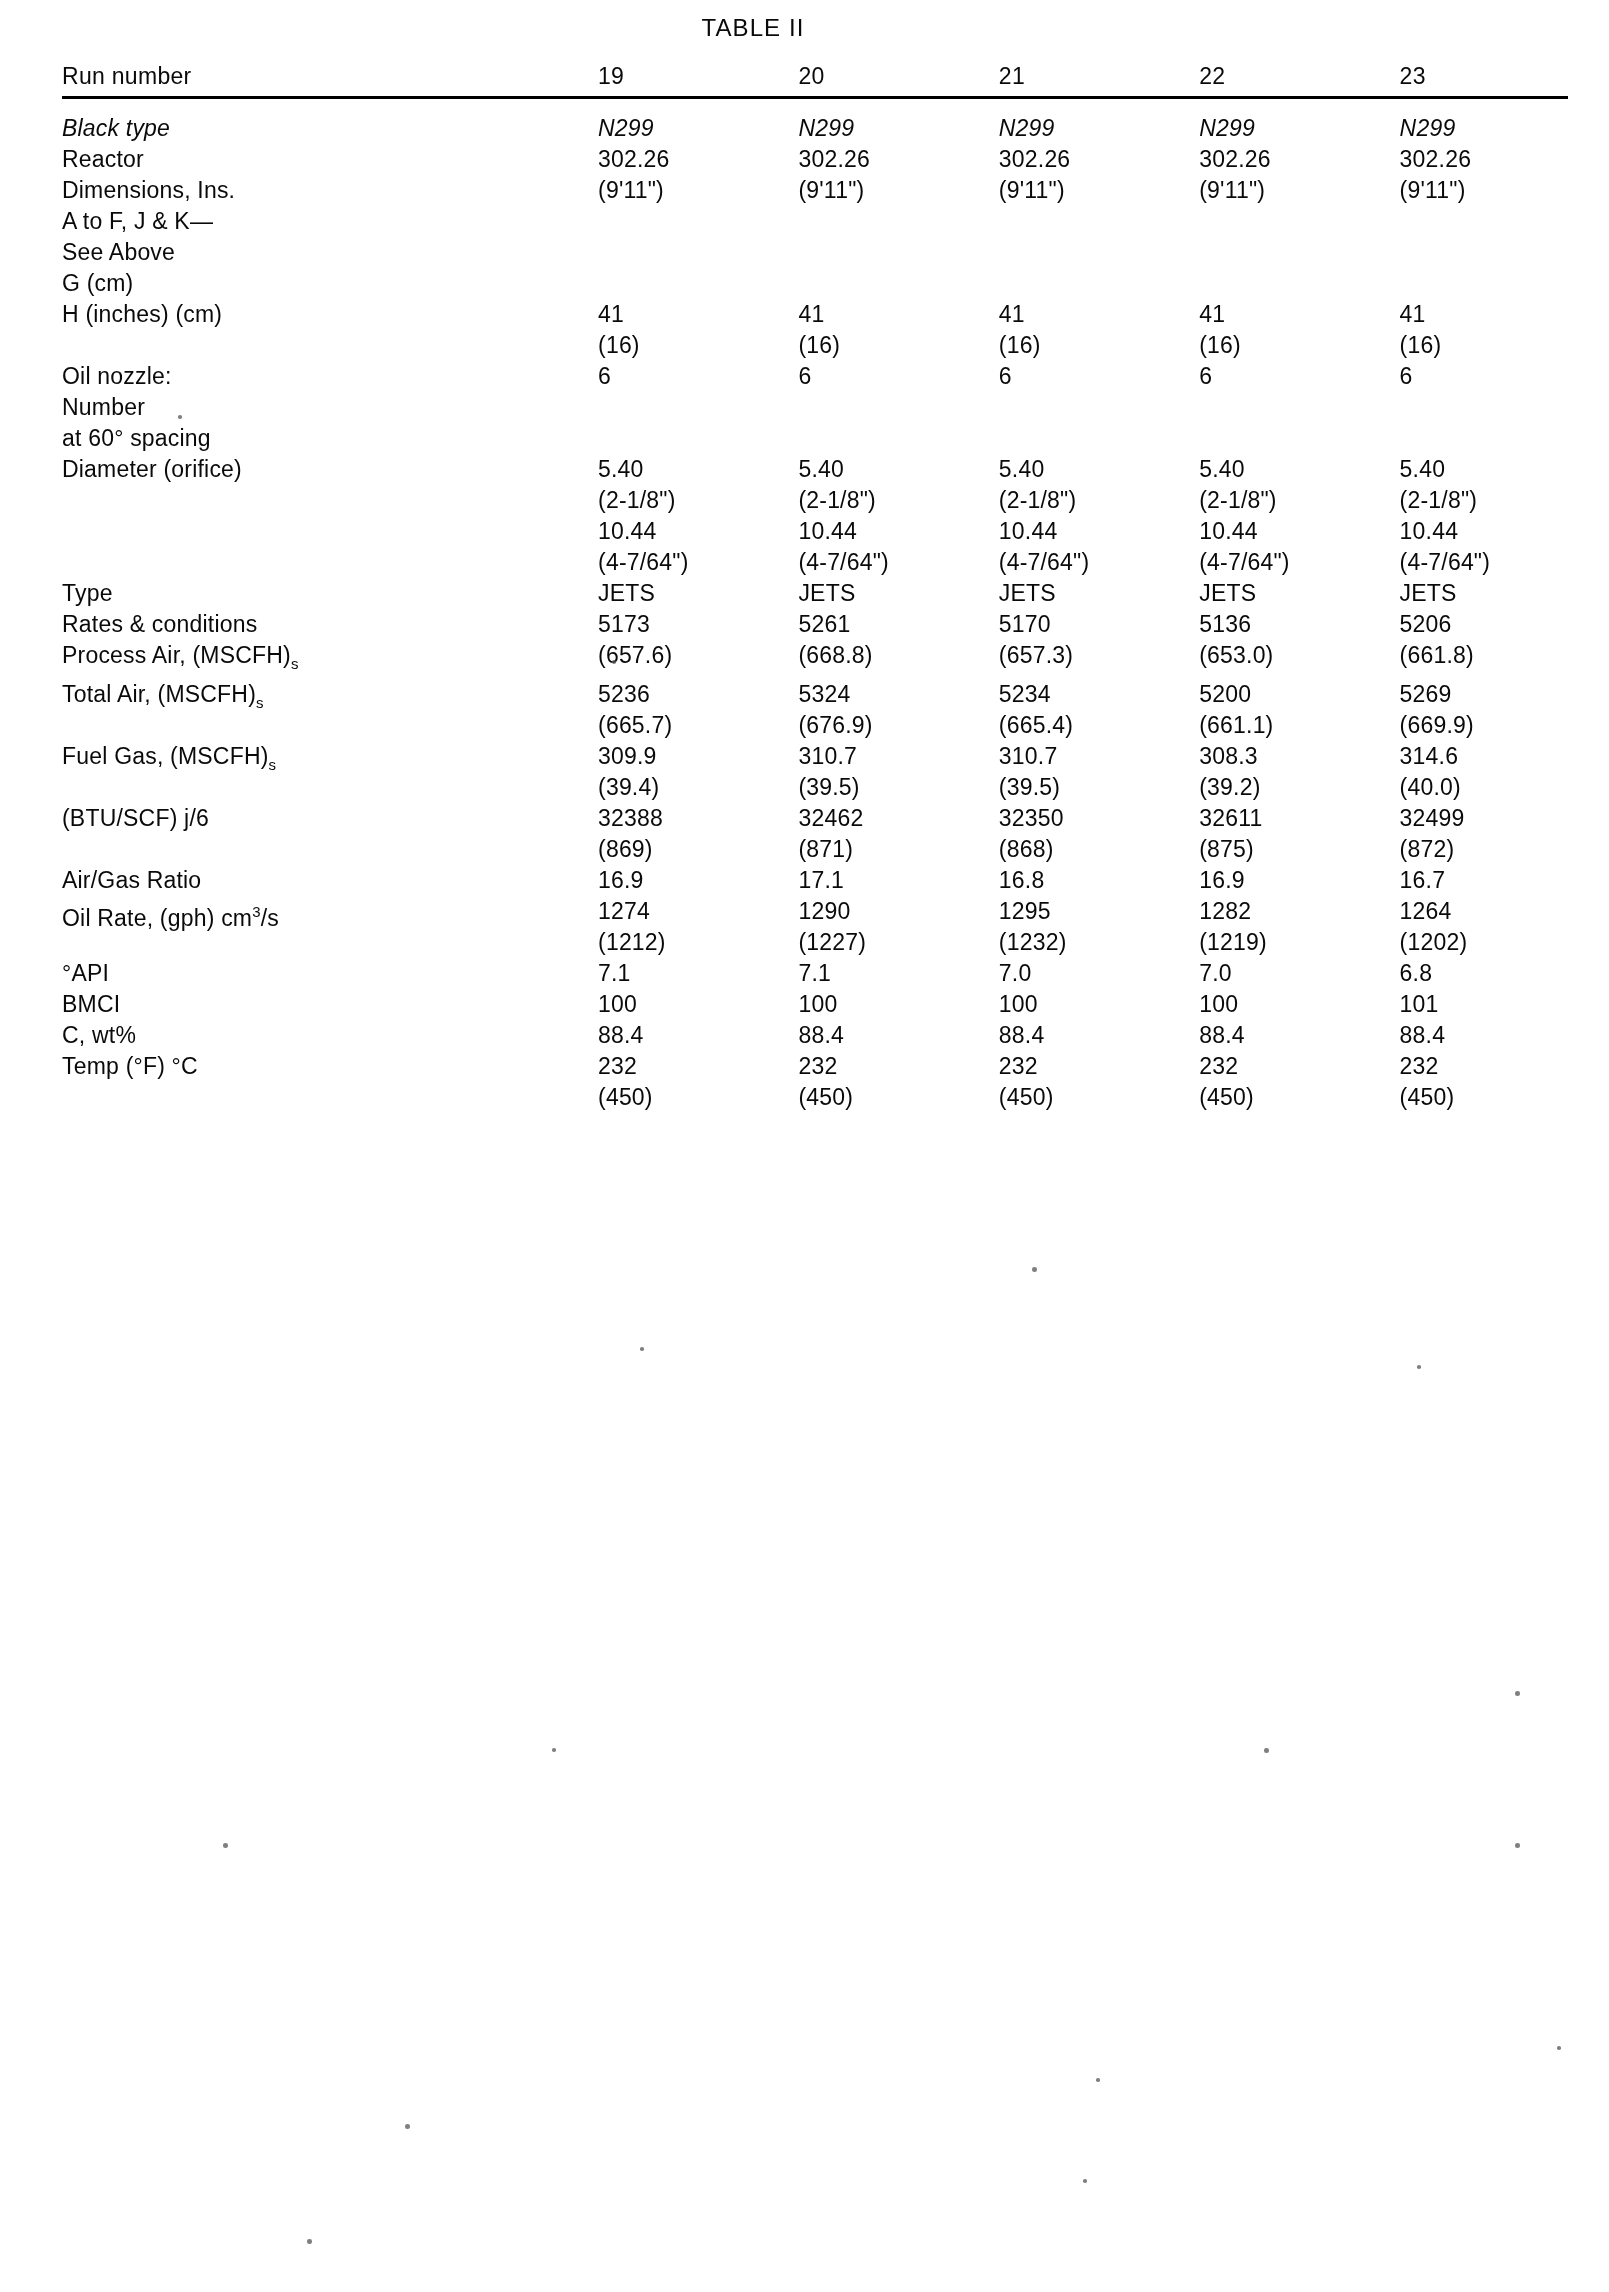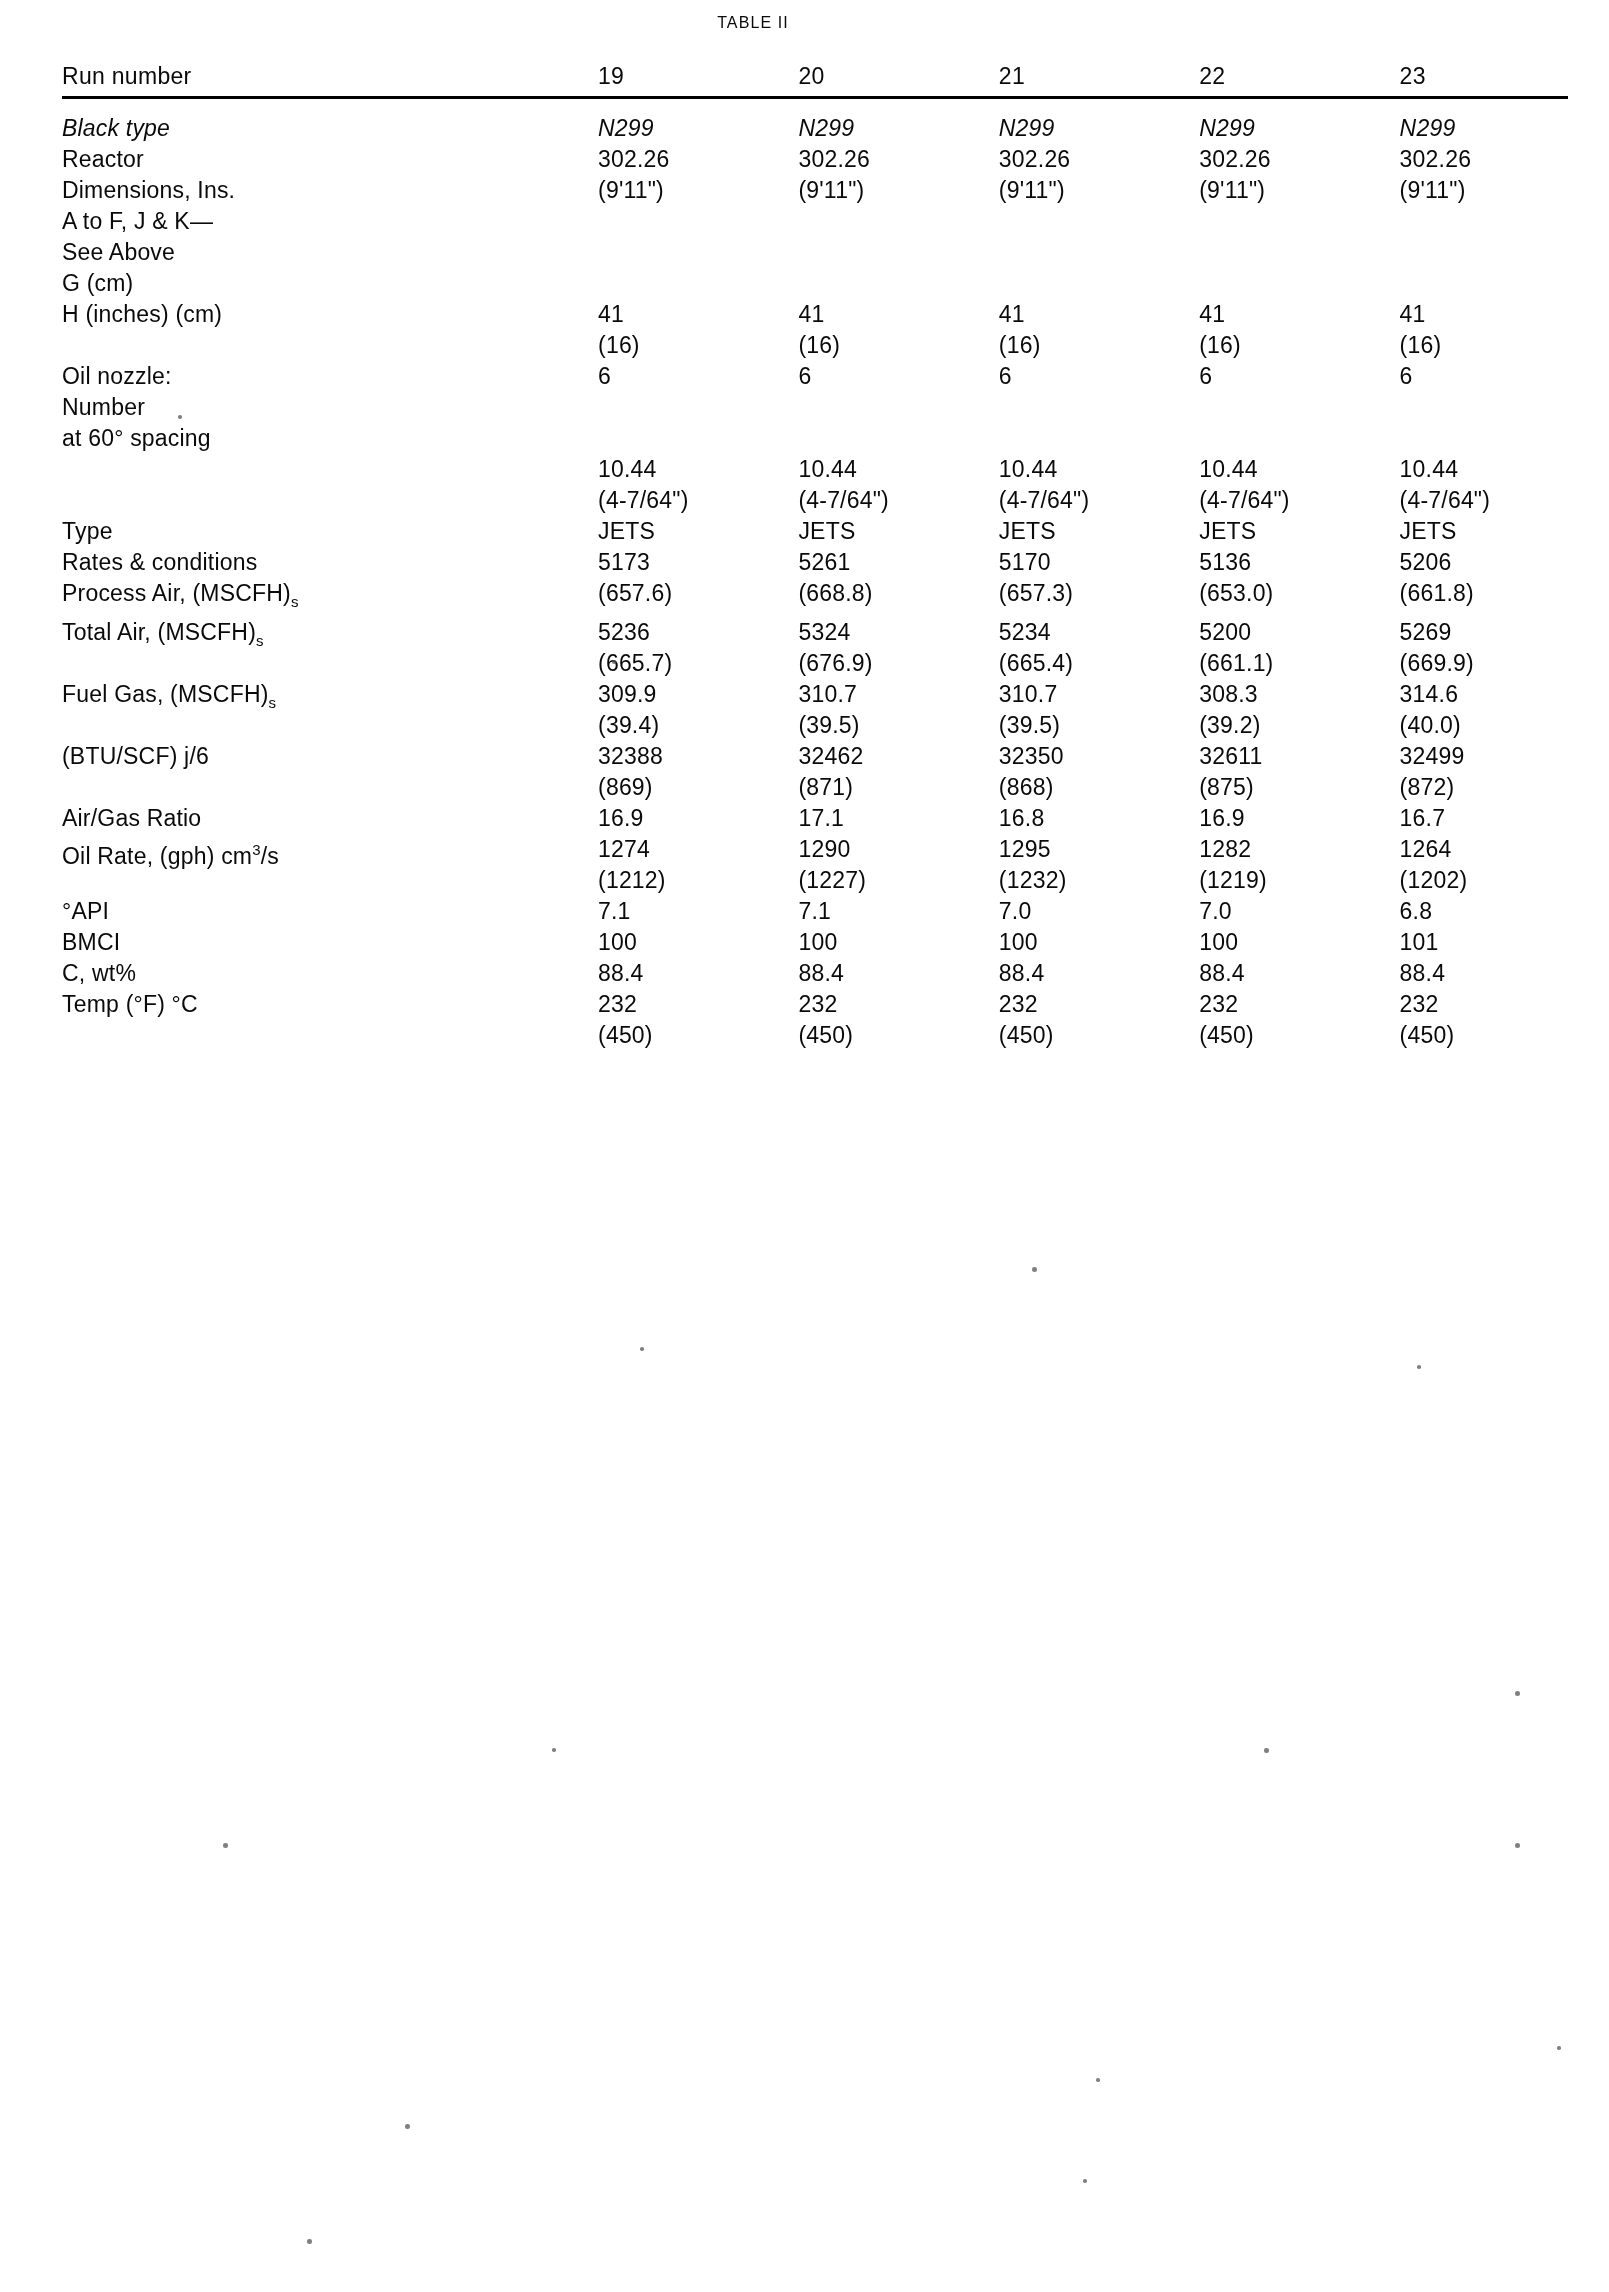--- a/index.html
+++ b/index.html
@@ -21,21 +21,21 @@
     height: 2293px;
     padding: 0;
     box-sizing: border-box;
   }
   .table-title {
     position: absolute;
     top: 14.3px;
     left: 0;
     width: 1506px;
     text-align: center;
-    font-size: 16px;
+    font-size: 24px;
     letter-spacing: 1.1px;
     font-weight: 400;
   }
   table.main {
     position: absolute;
     top: 61px;
     left: 34px;
     width: 1538px;
     border-collapse: collapse;
     table-layout: fixed;
@@ -159,20 +159,33 @@
         </tr>
         <tr class="datarow">
           <td class="label">Oil nozzle:
   Number
    at 60° spacing</td>
           <td class="val">6</td>
           <td class="val">6</td>
           <td class="val">6</td>
           <td class="val">6</td>
           <td class="val">6</td>
+        </tr>
+        <tr class="datarow">
+          <td class="label">  Diameter (orifice)</td>
+          <td class="val">5.40
+(2-1/8")</td>
+          <td class="val">5.40
+(2-1/8")</td>
+          <td class="val">5.40
+(2-1/8")</td>
+          <td class="val">5.40
+(2-1/8")</td>
+          <td class="val">5.40
+(2-1/8")</td>
         </tr>
         <tr class="datarow">
           <td class="label"></td>
           <td class="val">10.44
 (4-7/64")</td>
           <td class="val">10.44
 (4-7/64")</td>
           <td class="val">10.44
 (4-7/64")</td>
           <td class="val">10.44

